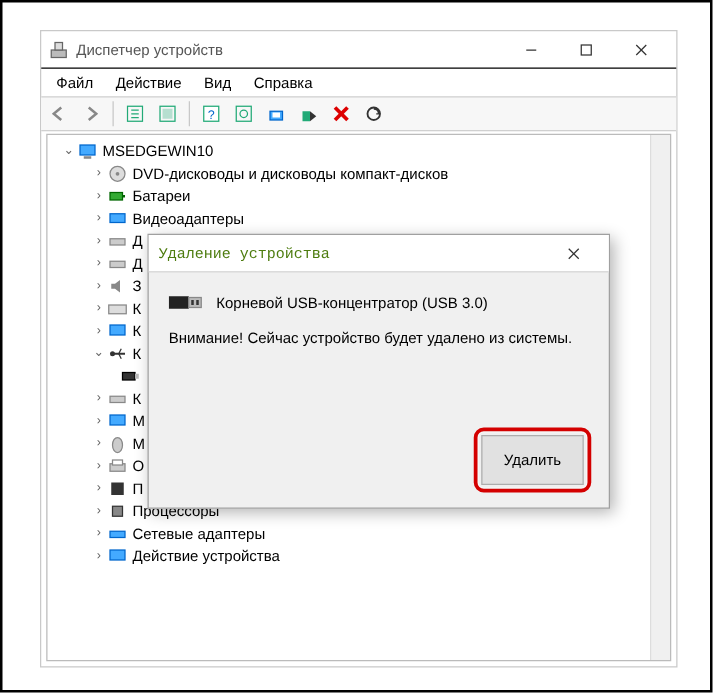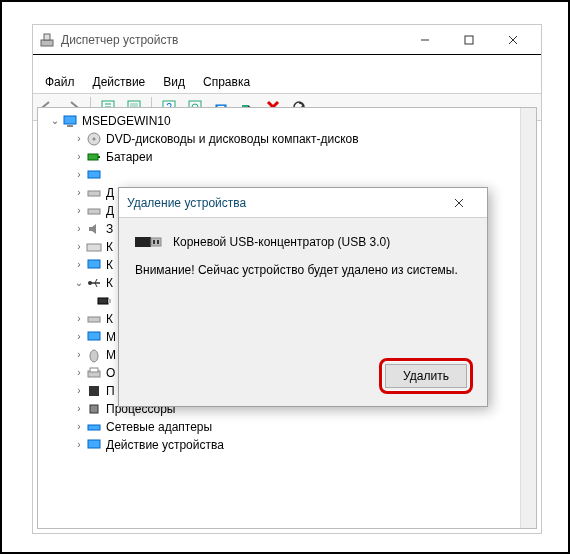--- a/index.html
+++ b/index.html
@@ -36,21 +36,20 @@
   .win-btn {
     width: 44px; height: 28px;
     display: flex; align-items: center; justify-content: center;
     color: #444;
   }
   .menubar {
     height: 22px;
     display: flex; align-items: center;
     padding: 0 4px;
     gap: 2px;
-    margin-top: 16px;
   }
   .menu-item { padding: 2px 8px; }
   .toolbar {
     height: 28px;
     border-top: 1px solid #d0d0d0;
     border-bottom: 1px solid #d0d0d0;
     background: #f7f7f7;
     display: flex; align-items: center;
     padding: 0 2px;
     gap: 2px;
@@ -91,35 +90,35 @@
     background: #f0f0f0;
     border: 1px solid #a0a0a0;
     box-shadow: 3px 3px 12px rgba(0,0,0,0.3);
   }
   .dlg-title {
     height: 30px; display: flex; align-items: center;
     padding: 0 8px; background: #fff;
     border-bottom: 1px solid #d0d0d0;
     font-size: 12px;
   }
-  .dlg-title .title-text { flex: 1; color: #0c4a6e; }
+  .dlg-title .title-text { flex: 1; color: #4d7c0f; font-family: Liberation Mono, monospace; }
   .dlg-close {
     width: 40px; height: 28px; display:flex; align-items:center; justify-content:center;
     color: #333;
   }
   .dlg-body { padding: 14px 16px 10px 16px; }
   .dlg-dev { display: flex; align-items: center; margin-bottom: 11px; }
   .dlg-dev .ic { width: 28px; height: 20px; margin-right: 10px; }
   .dlg-warn { }
   .dlg-btns {
     position: absolute; bottom: 12px; right: 14px;
     display: flex; gap: 10px; align-items: center;
   }
   .btn {
-    min-width: 82px; height: 24px;
+    min-width: 82px; height: 40px;
     background: #e1e1e1;
     border: 1px solid #adadad;
     display: flex; align-items: center; justify-content: center;
     padding: 0 14px;
     font: inherit;
     cursor: pointer;
   }
   .highlight {
     border: 3px solid #d40000;
     border-radius: 8px;
@@ -265,20 +264,21 @@
           </span>
           <span>Батареи</span>
         </div>
       <div class="tree-row ind2">
           <span class="tw">›</span>
           <span class="ic">
             <svg width="16" height="16">
               <rect x="2" y="4" width="12" height="7" fill="#4af" stroke="#06c"></rect>
             </svg>
           </span>
+          <span>Видеоадаптеры</span>
         </div>
       <div class="tree-row ind2">
           <span class="tw">›</span>
           <span class="ic">
             <svg width="16" height="16">
               <rect x="2" y="6" width="12" height="5" fill="#ccc" stroke="#888"></rect>
             </svg>
           </span>
           <span>Д</span>
         </div>

